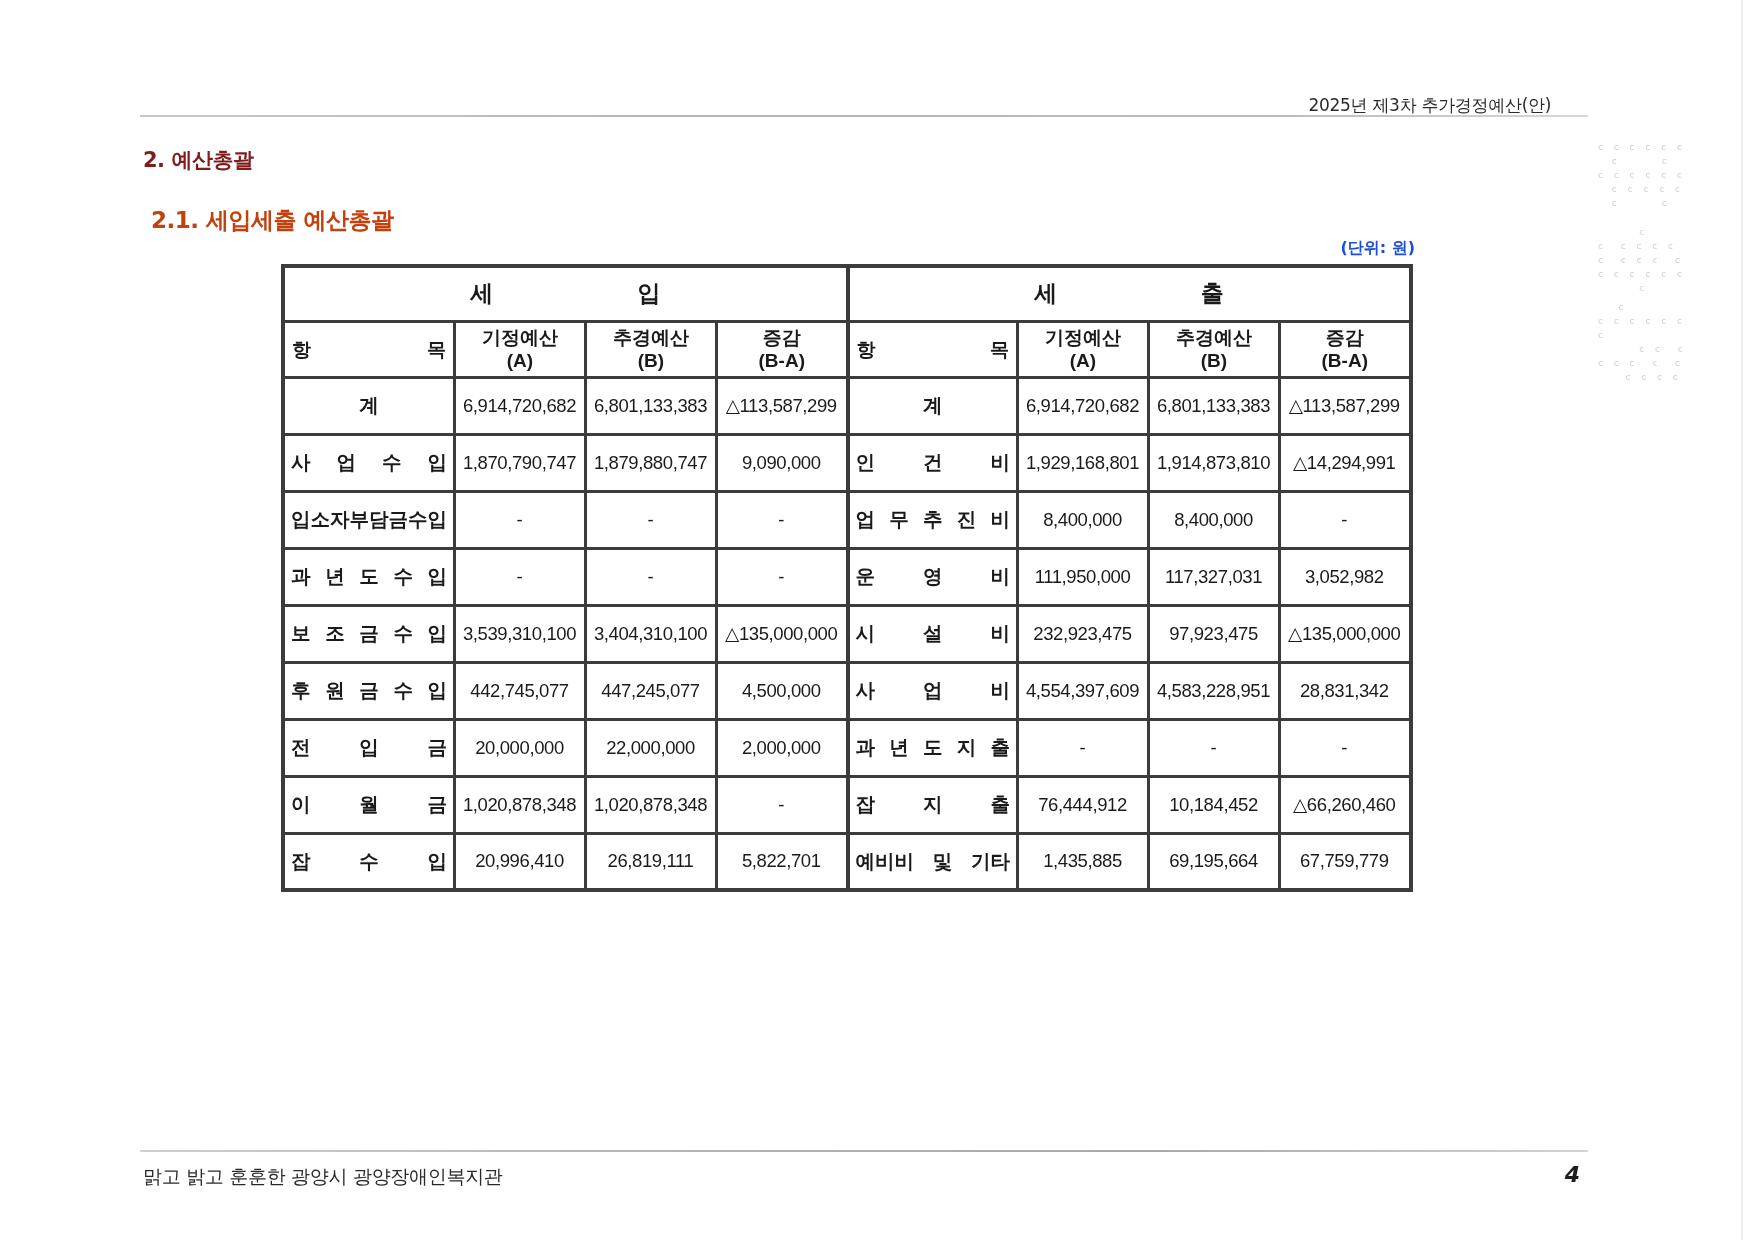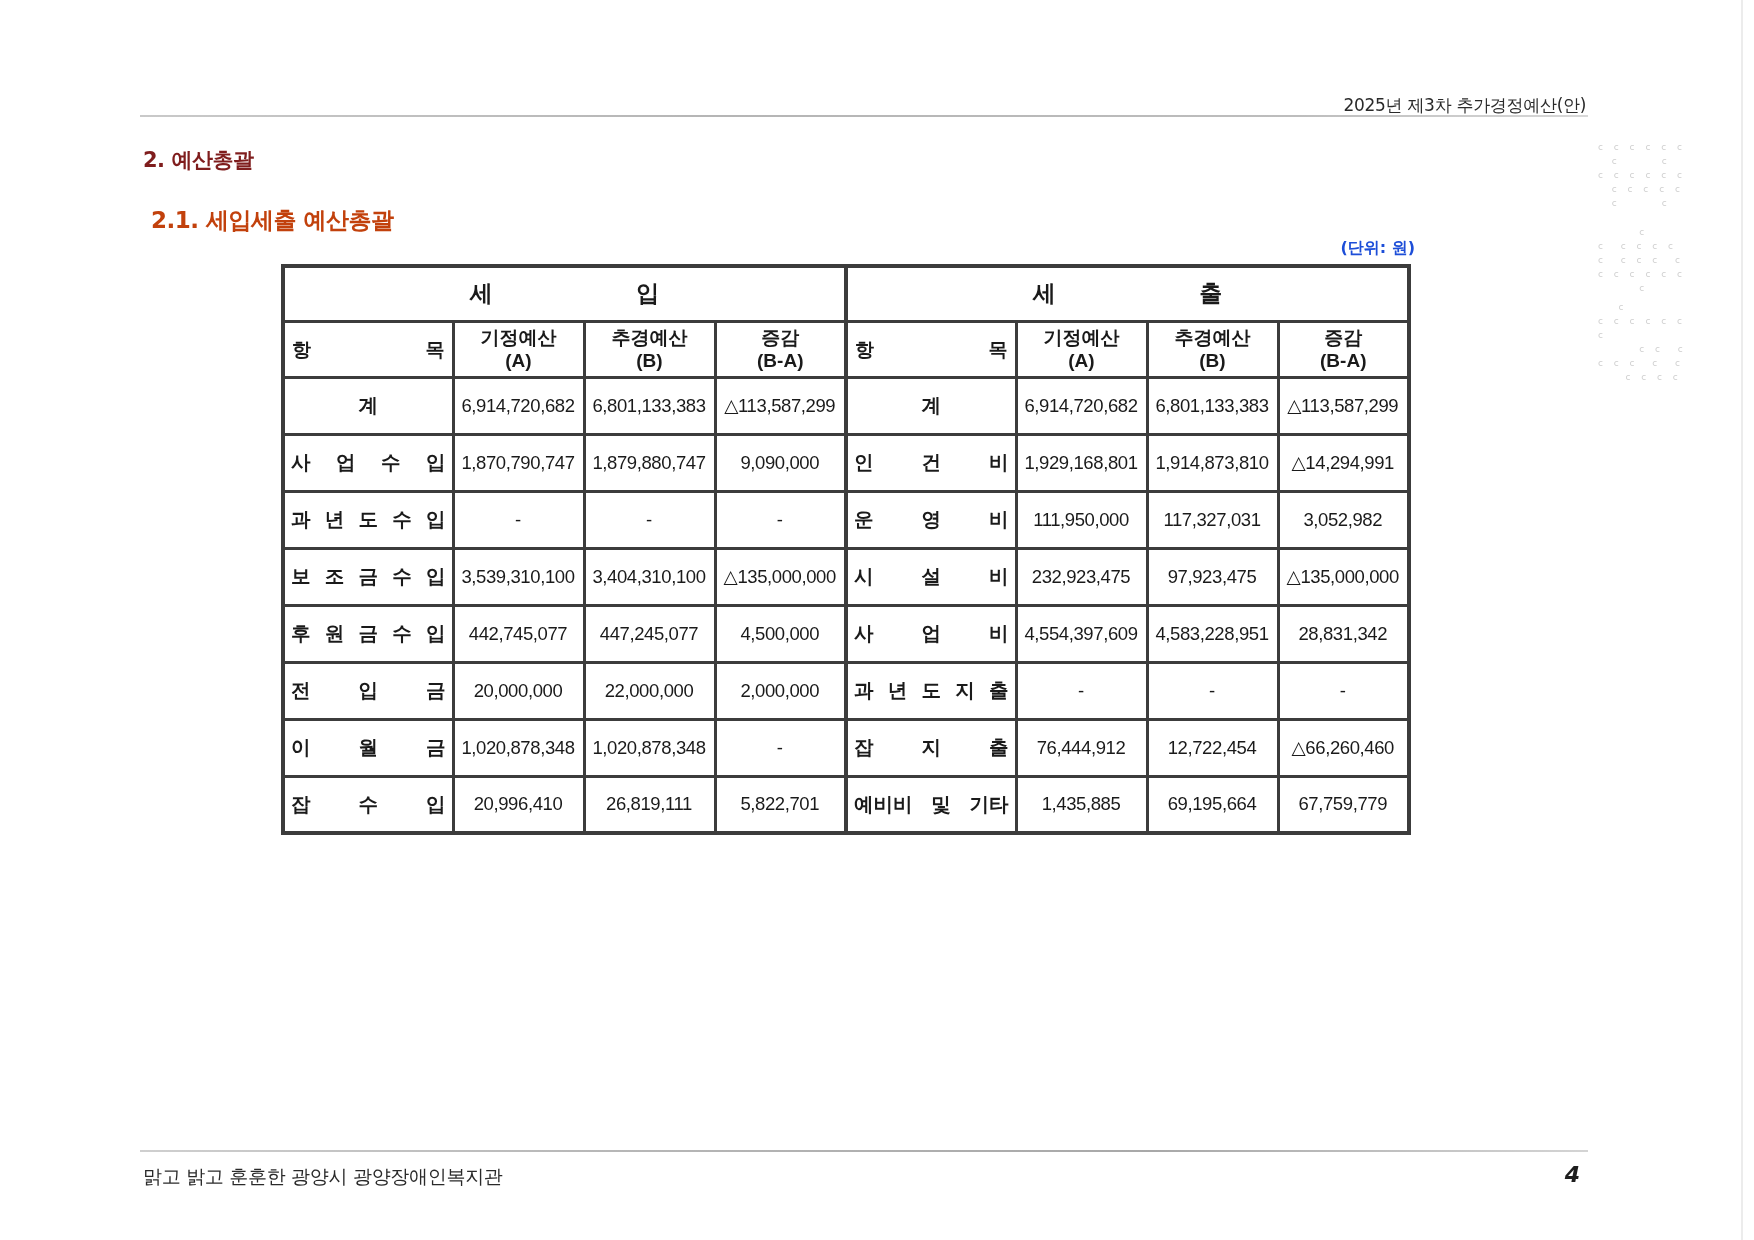--- a/index.html
+++ b/index.html
@@ -1,20 +1,20 @@
 <!DOCTYPE html>
 <html><head>
   <meta charset="utf-8">
   <style>
     * { box-sizing: border-box; margin: 0; padding: 0; }
     html, body { width: 1754px; height: 1240px; background: #ffffff; overflow: hidden; }
     body { position: relative; font-family: "DejaVu Sans", "Liberation Sans", sans-serif; color: #1a1a1a; }
 
     .header-title {
-      position: absolute; left: 1200px; top: 94px; width: 386px; text-align: right;
+      position: absolute; left: 1165px; top: 94px; width: 386px; text-align: right;
       font-size: 17px; color: #2a2a2a; letter-spacing: -0.3px;
     }
     .header-rule {
       position: absolute; left: 140px; top: 115px; width: 1448px; height: 2px;
       background: linear-gradient(to right, #c9c9c9, #b5b5b5 40%, #bdbdbd 80%, #d8d8d8);
     }
     .page-edge {
       position: absolute; left: 1741px; top: 0; width: 2px; height: 1240px; background: #ececec;
     }
 
@@ -165,20 +165,42 @@
         <span>인</span>
             <span>건</span>
             <span>비</span>
       </div>
         </td>
       <td class="num">1,929,168,801</td>
       <td class="num">1,914,873,810</td>
       <td class="num">△14,294,991</td>
     </tr>
 
+    <tr class="data-row">
+      <td class="label">
+          <div class="spread2">
+        <span>입소자부담금수입</span>
+      </div>
+        </td>
+      <td class="num">-</td>
+      <td class="num">-</td>
+      <td class="num mid-divider">-</td>
+      <td class="label">
+          <div class="spread2">
+        <span>업</span>
+            <span>무</span>
+            <span>추</span>
+            <span>진</span>
+            <span>비</span>
+      </div>
+        </td>
+      <td class="num">8,400,000</td>
+      <td class="num">8,400,000</td>
+      <td class="num">-</td>
+    </tr>
 
     <tr class="data-row">
       <td class="label">
           <div class="spread2">
         <span>과</span>
             <span>년</span>
             <span>도</span>
             <span>수</span>
             <span>입</span>
       </div>
@@ -285,21 +307,21 @@
       <td class="num">1,020,878,348</td>
       <td class="num mid-divider">-</td>
       <td class="label">
           <div class="spread2">
         <span>잡</span>
             <span>지</span>
             <span>출</span>
       </div>
         </td>
       <td class="num">76,444,912</td>
-      <td class="num">12,722,454</td>
+      <td class="num">10,184,452</td>
       <td class="num">△66,260,460</td>
     </tr>
 
     <tr class="data-row">
       <td class="label">
           <div class="spread2">
         <span>잡</span>
             <span>수</span>
             <span>입</span>
       </div>

